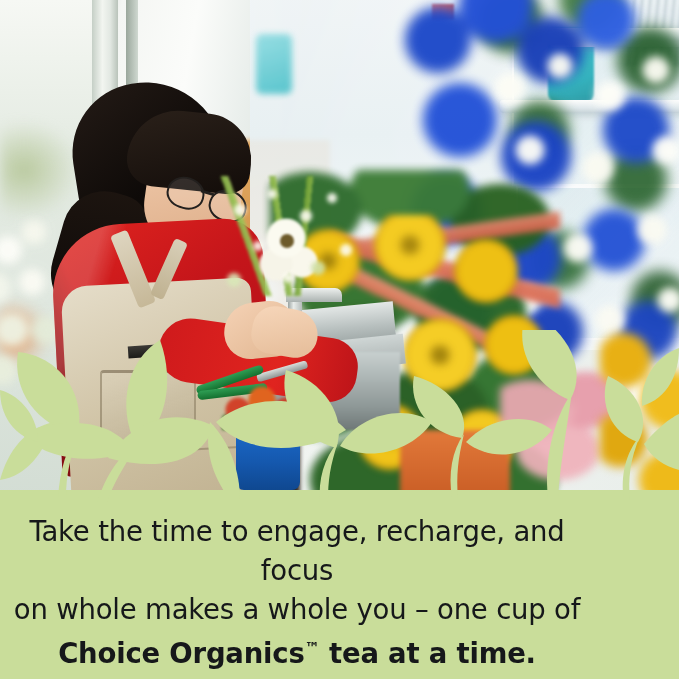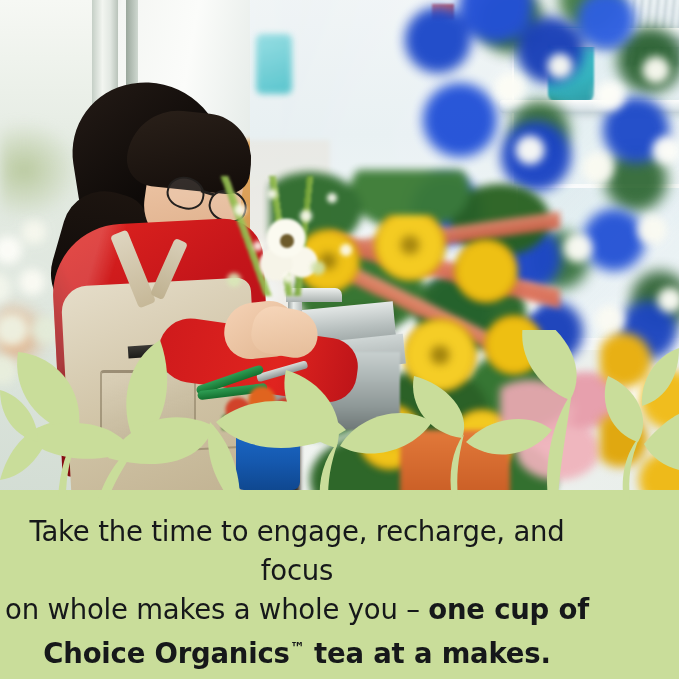--- a/index.html
+++ b/index.html
@@ -501,21 +501,21 @@
     z-index: 8;
     text-align: center;
     color: #16181a;
     font-family: "DejaVu Sans", sans-serif;
     letter-spacing: -.2px;
   }
   .cap-line { display:block; }
   .cap-line.l1 { font-size: 27.5px; line-height: 39px; }
   .cap-line.l2 { font-size: 27.5px; line-height: 39px; }
   .cap-line.l3 { font-size: 27.5px; line-height: 39px; font-weight: 700; }
-  .cap-bold { font-weight: 700; }
+  .cap-bold { font-weight: 400; }
   .tm { font-size: 15px; vertical-align: super; font-weight: 700; letter-spacing: 0; }
 </style>
 </head>
 <body>
 
 <div id="ad">
 
   <div class="photo">
     <div class="bg-wall"></div>
 
@@ -634,16 +634,16 @@
 
         <path d="M0 60 C22 66 38 88 38 112 C14 106 0 86 0 60 Z"></path>
         <path d="M679 18 C656 26 640 50 642 76 C668 68 679 44 679 18 Z"></path>
       </g>
     </svg>
   </div>
 
   <div class="caption">
     <span class="cap-line l1">Take the time to engage, recharge, and focus</span>
     <span class="cap-line l2"><span>on whole makes a whole you – </span><span class="cap-bold">one cup of</span></span>
-    <span class="cap-line l3"><span>Choice Organics</span><span class="tm">™</span><span> tea at a makes.</span></span>
+    <span class="cap-line l3"><span>Choice Organics</span><span class="tm">™</span><span> tea at a time.</span></span>
   </div>
 
 </div>
 
 </body></html>

